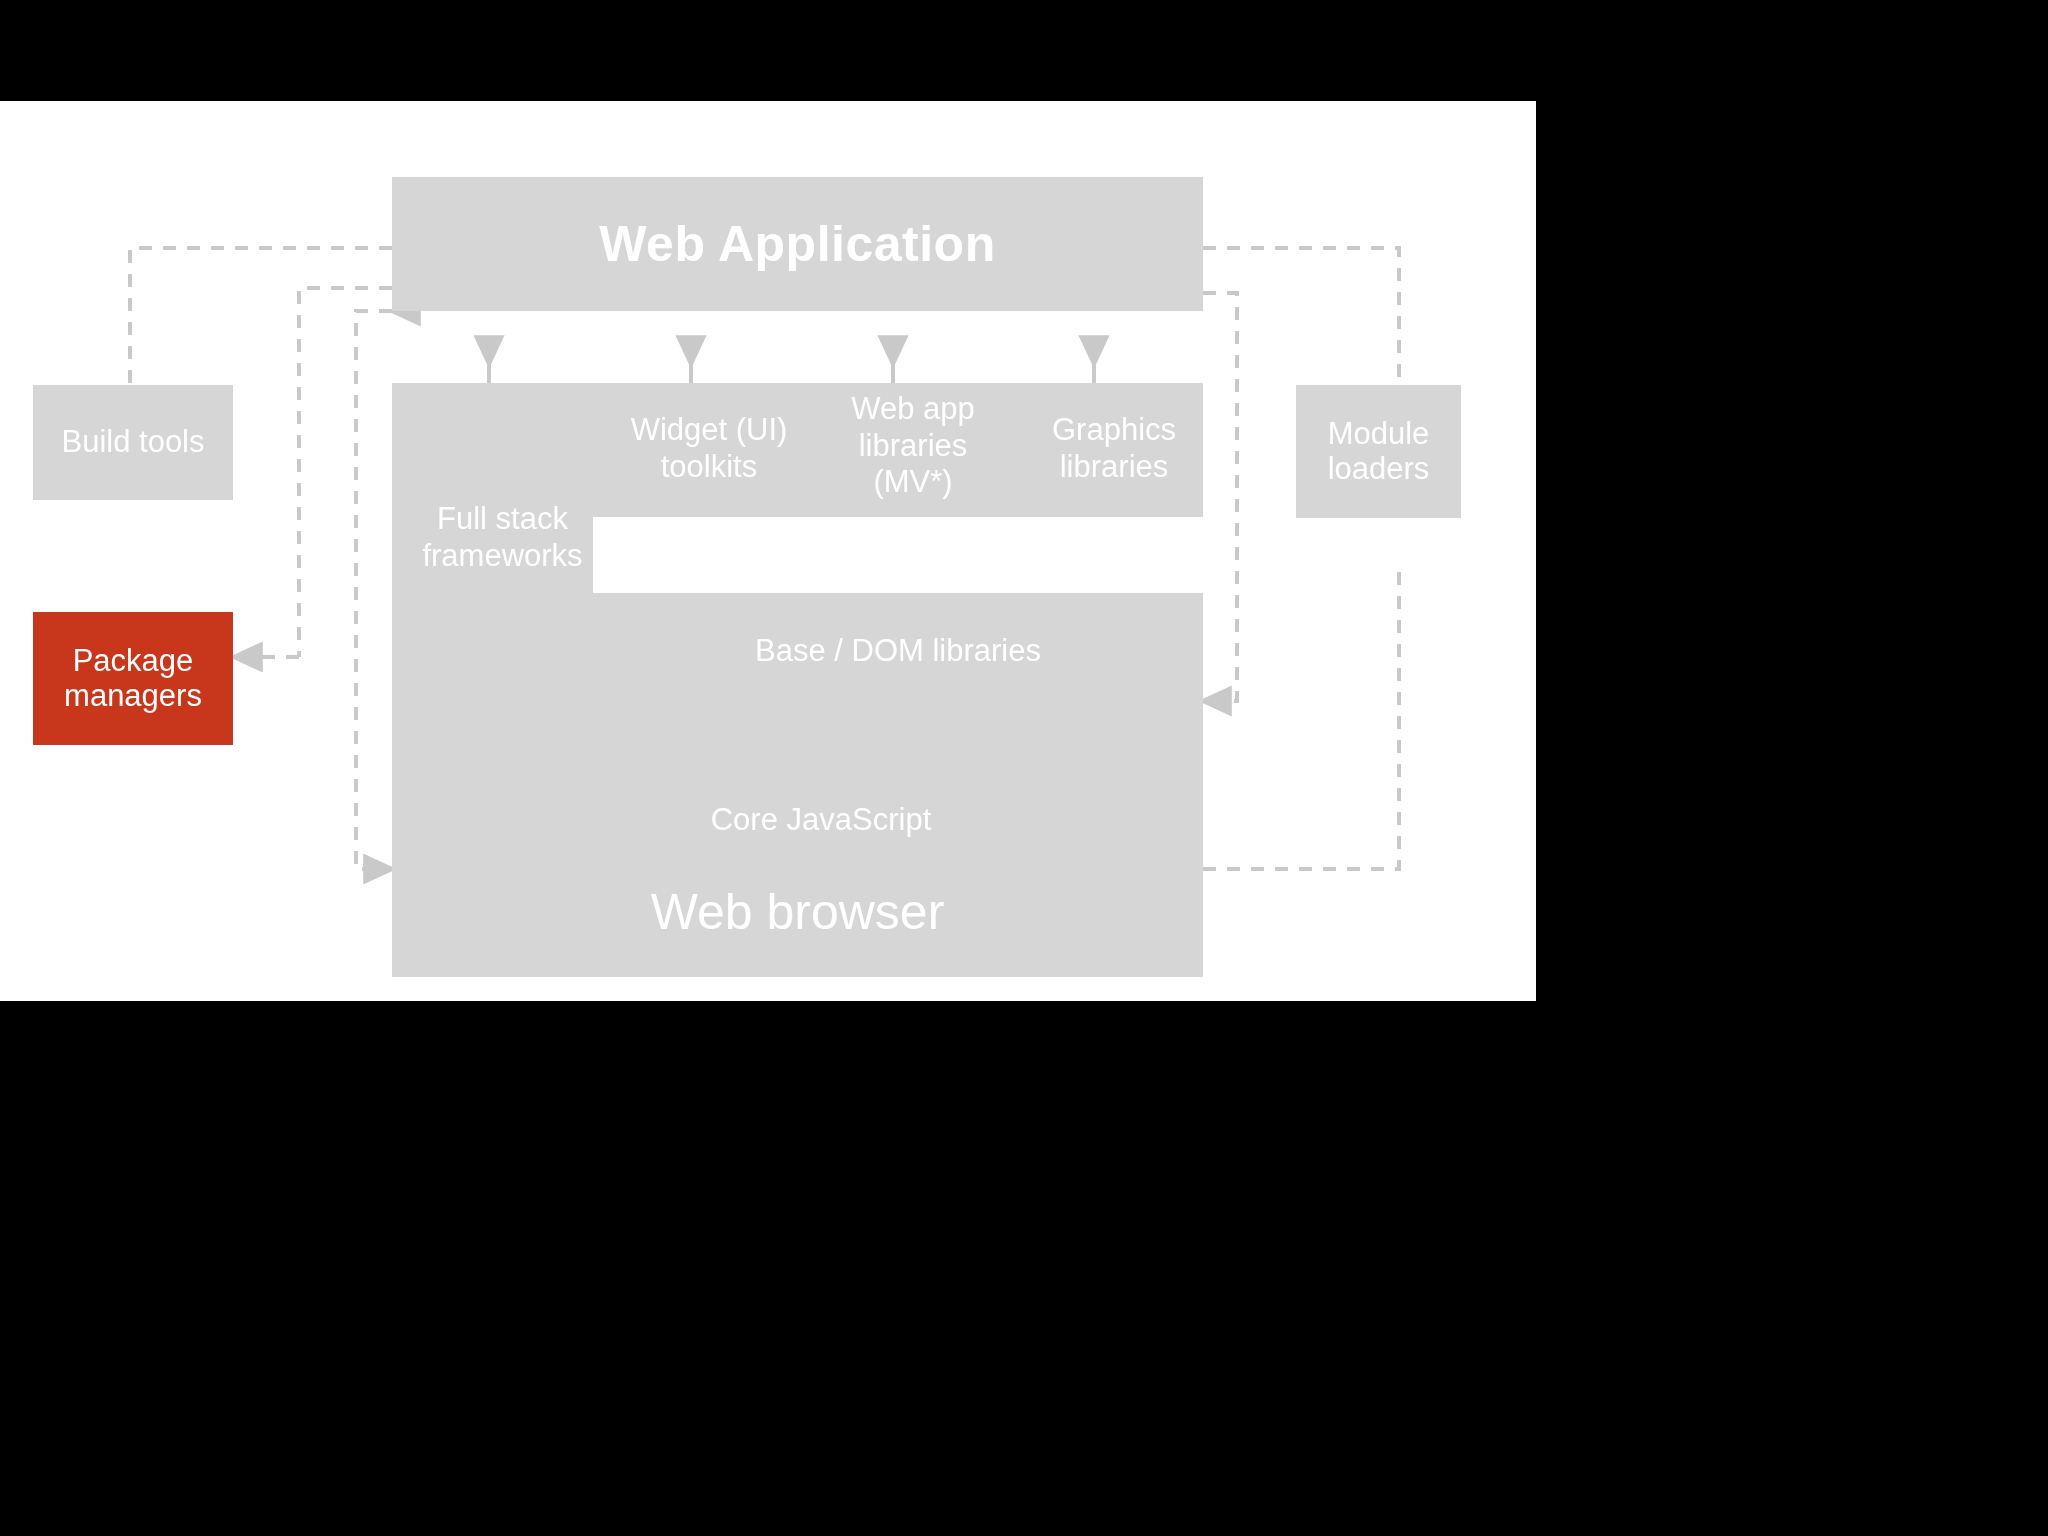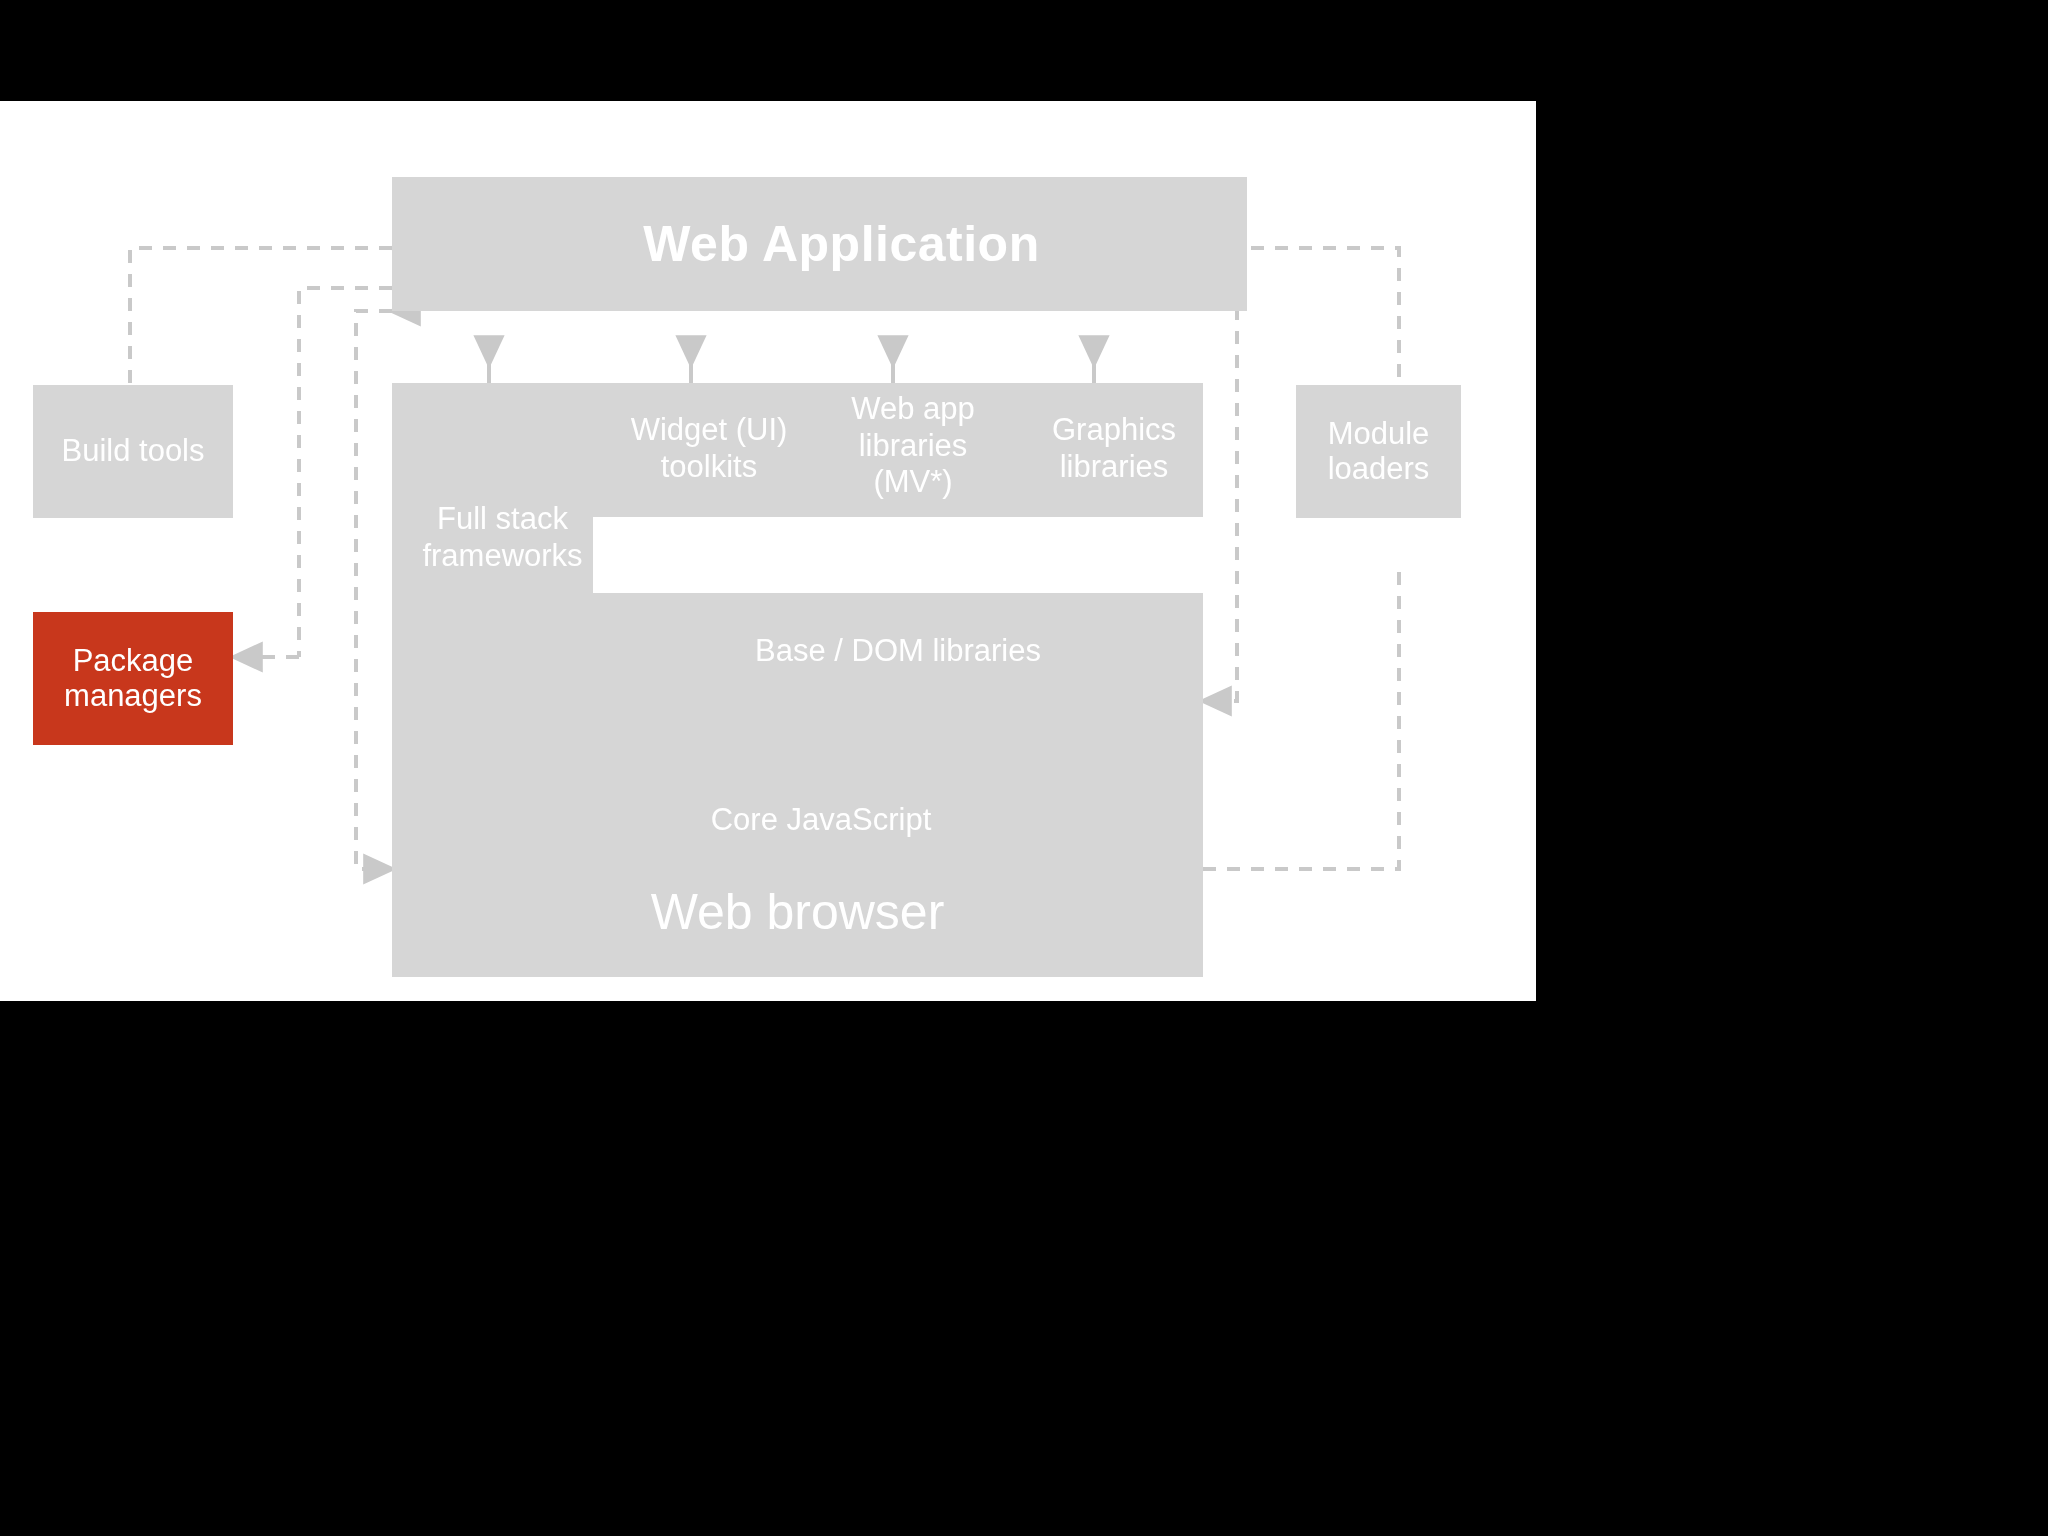--- a/index.html
+++ b/index.html
@@ -8,21 +8,21 @@
   #stage{position:relative;width:2048px;height:1536px;background:#000;}
 
   
   #slide{position:absolute;left:29px;top:101px;width:1507px;height:900px;background:#fff;}
   
   #slide-ext{position:absolute;left:0px;top:101px;width:29px;height:900px;background:#fff;}
 
   .box{position:absolute;background:#d6d6d6;color:#fff;display:flex;align-items:center;justify-content:center;text-align:center;line-height:1.12;}
   .box.red{background:#c8371c;}
 
-  .t-xl{font-size:50px;font-weight:600;letter-spacing:.5px;padding-left:44px;}
+  .t-xl{font-size:50px;font-weight:600;letter-spacing:.5px;}
   .t-lg{font-size:50px;font-weight:400;}
   .t-md{font-size:31px;font-weight:400;}
 
   .label{position:absolute;color:#fff;text-align:center;line-height:1.18;pointer-events:none;}
 
   
   .notch{position:absolute;background:#fff;}
 
   svg.arrows{position:absolute;left:0;top:0;width:1536px;height:1000px;overflow:visible;}
 </style>
@@ -135,21 +135,21 @@
     </div>
 
     <div class="box" style="left:363px;top:677px;width:811px;height:199px;background:#d6d6d6;"></div>
     <div class="label t-md" style="left:363px;top:701px;width:858px;">
       <div>Core JavaScript</div>
     </div>
     <div class="label t-lg" style="left:363px;top:782px;width:811px;">
       <div>Web browser</div>
     </div>
 
-    <div class="box t-md" style="left:4px;top:284px;width:200px;height:133px;">
+    <div class="box t-md" style="left:4px;top:284px;width:200px;height:115px;">
       <span>Build tools</span>
     </div>
 
     <div class="box red t-md" style="left:4px;top:471px;width:200px;height:133px;margin-top:40px;">
       <div>
         <div>Package</div>
         <div>managers</div>
       </div>
     </div>
 

